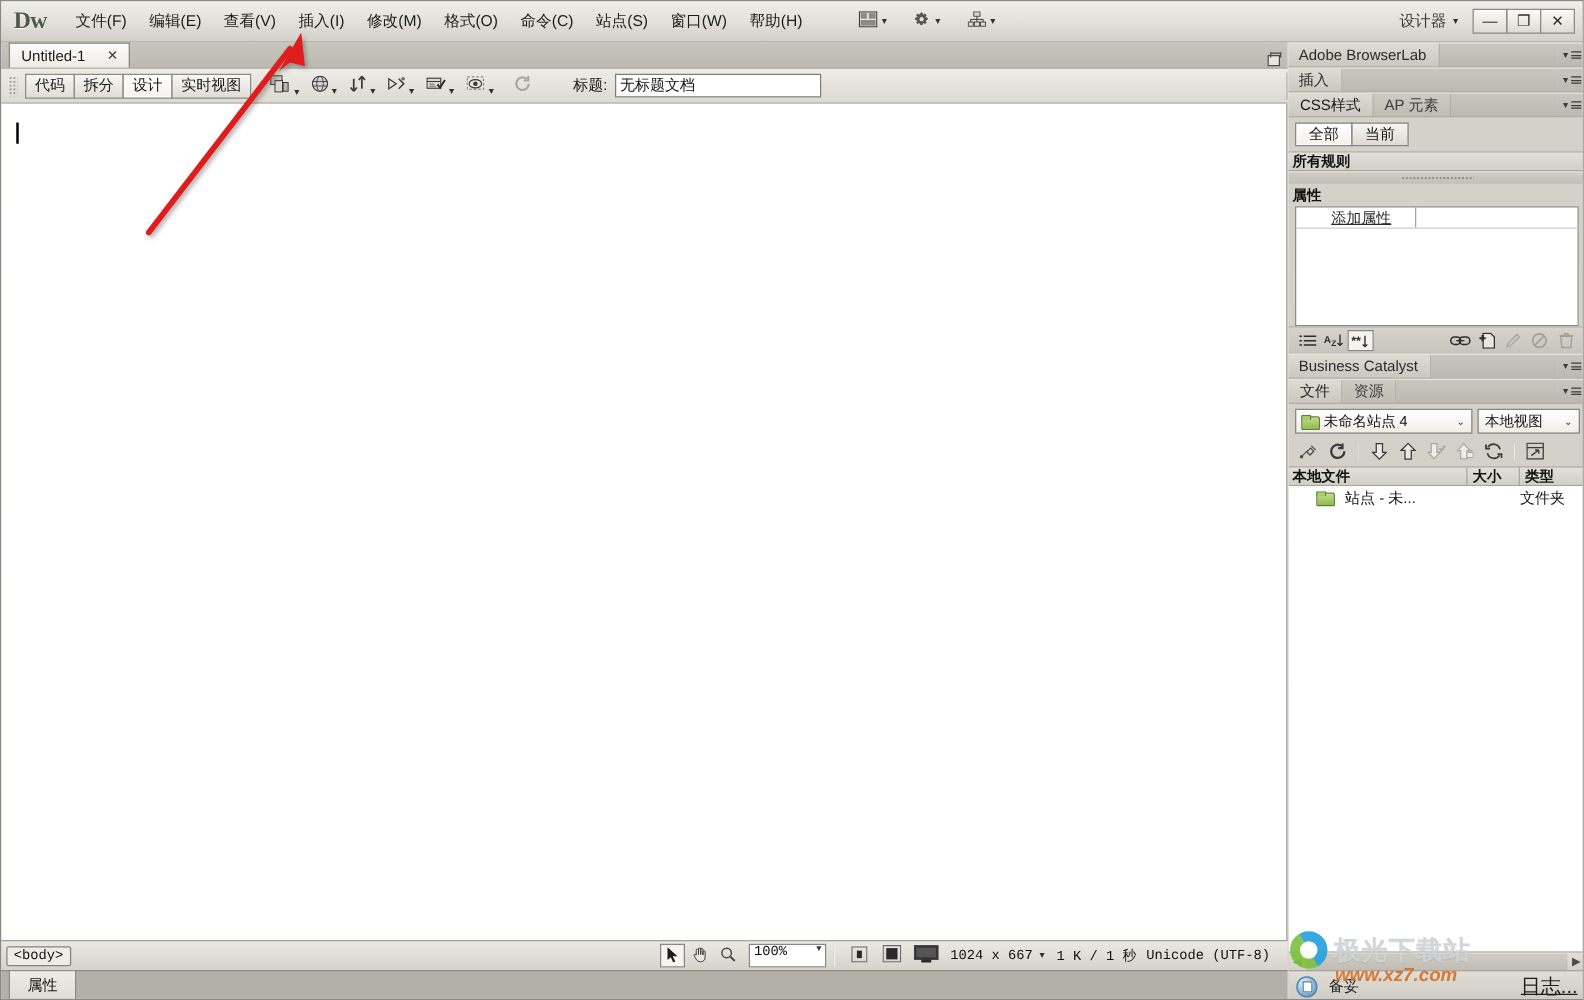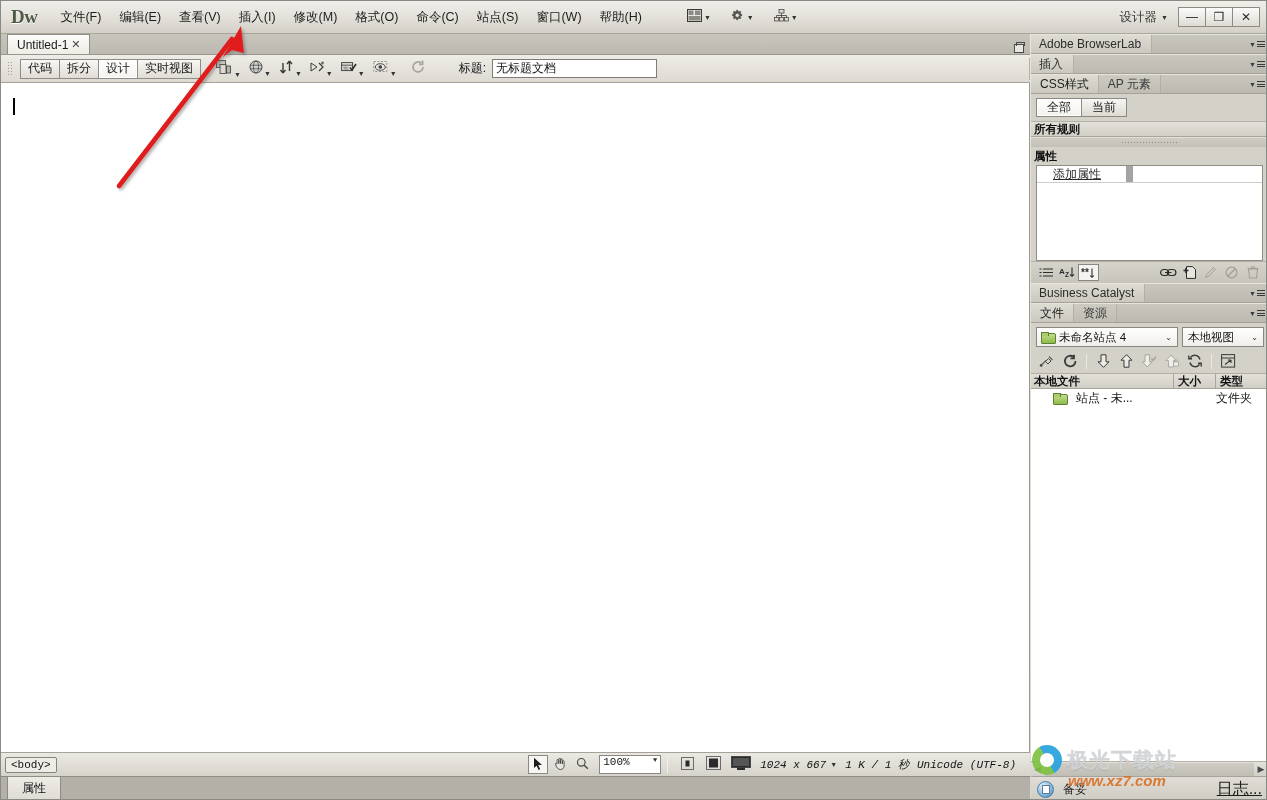--- a/index.html
+++ b/index.html
@@ -60,21 +60,21 @@
   .winbtn:first-child { margin-left: 0; }
 
   
   .tabbar {
     position: absolute; left: 0; top: 33px; width: 1029px; height: 21px;
     background: linear-gradient(#c8c5bd, #bcb9b1);
     border-bottom: 1px solid #9a968e;
     display: flex; align-items: flex-end;
   }
   .doc-tab {
-    display: flex; align-items: center; gap: 3px;
+    display: flex; align-items: center; gap: 17px;
     height: 20px; padding: 0 8px 0 9px;
     background: linear-gradient(#fcfcfb, #eeece6);
     border: 1px solid #8f8c85; border-bottom: none;
     font-size: 12px; color: #1a1a1a;
     margin-left: 6px;
   }
   .tab-close { font-size: 11px; color: #444; }
   .tab-restore-icon {
     margin-left: auto; margin-right: 6px; margin-bottom: 2px;
     width: 12px; height: 11px; position: relative;
@@ -168,21 +168,21 @@
   }
   .zsel-arrow { margin-left: auto; margin-right: 3px; font-size: 7px; color: #333; }
   .sb-sep { width: 1px; height: 17px; background: #b0aca4; margin: 0 6px;
             border-right: 1px solid #f2f0eb; }
   .winsz-btn {
     width: 22px; height: 19px; display: flex; align-items: center; justify-content: center;
     margin: 0 2px;
   }
   .sb-text {
     font-family: "Liberation Mono", monospace; font-size: 11px; color: #111;
-    margin: 0 4px; white-space: nowrap; font-style: italic;
+    margin: 0 4px; white-space: nowrap;
   }
   .sb-pad { width: 10px; }
 
   
   .propbar {
     position: absolute; left: 0; top: 775px; width: 1029px; height: 25px;
     background: #b3b0a8;
     border-top: 1px solid #8e8b84;
     display: flex; align-items: flex-start;
   }
@@ -272,22 +272,22 @@
     padding: 2px 0 1px 3px;
   }
   .propsgrid {
     margin: 0 5px; background: #fff; border: 1px solid #8f8c86;
     height: 96px; position: relative;
   }
   .propsgrid .pg-row {
     display: flex; height: 17px; border-bottom: 1px solid #cfcdc7;
   }
   .pg-left {
-    width: 96px; border-right: 7px solid #a3a3a3;
-    padding-left: 16px; display: flex; align-items: center;
+    width: 96px; border-right: 1px solid #a3a3a3;
+    padding-left: 28px; display: flex; align-items: center;
   }
   .pg-link { font-size: 12px; color: #2a2a2a; text-decoration: underline; }
   .pg-right { flex: 1; }
   .cssfoot {
     height: 22px; display: flex; align-items: center; padding: 0 5px;
     background: linear-gradient(#d6d3cb, #c7c4bc);
     border-top: 1px solid #b4b0a8;
   }
   .cf-ic { width: 21px; height: 17px; display: flex; align-items: center; justify-content: center; }
   .cf-ic.framed { border: 1px solid #8b8883; background: #f4f3ef; }

